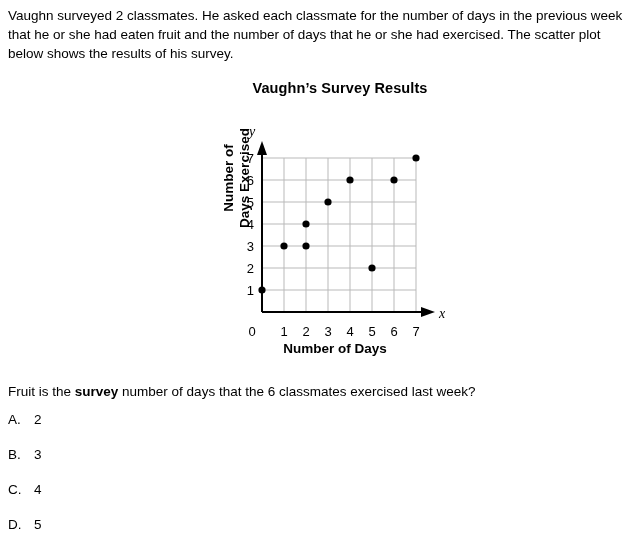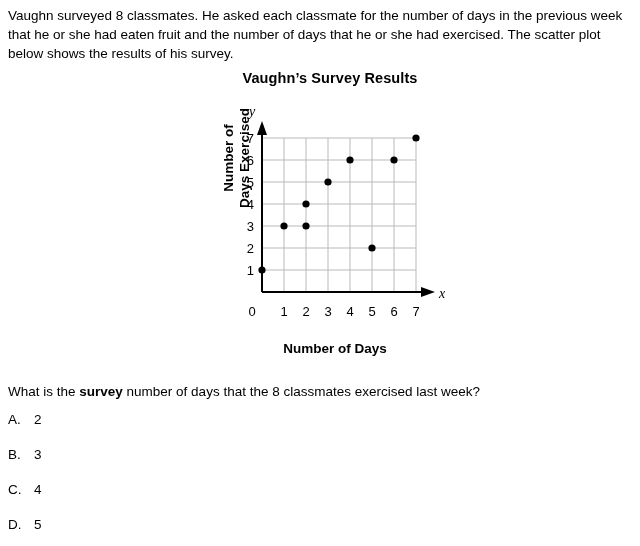--- a/index.html
+++ b/index.html
@@ -29,21 +29,21 @@
     left: 180px;
     top: 70px;
     width: 300px;
     height: 285px;
   }
   .chart-title {
     text-align: center;
     font-size: 14.5px;
     font-weight: bold;
     letter-spacing: 0.1px;
-    margin: 0;
+    margin: 10px;
     padding: 0 0 4px 0;
     width: 300px;
   }
   .plot-wrap {
     position: relative;
     width: 300px;
     height: 250px;
   }
   
   .ylabel {
@@ -61,21 +61,20 @@
   .ylabel span { display: block; }
   .xlabel {
     position: absolute;
     left: 40px;
     top: 230px;
     width: 230px;
     text-align: center;
     font-size: 13.5px;
     font-weight: bold;
     line-height: 17px;
-    margin-top: 20px;
   }
   .xlabel span { display: block; }
   svg.plot {
     position: absolute;
     left: 40px;
     top: 0;
     width: 240px;
     height: 235px;
   }
   .question {
@@ -103,21 +102,21 @@
     width: 26px;
     flex: 0 0 26px;
   }
   .choice .ctext {
     flex: 1 1 auto;
   }
 </style>
 </head>
 <body>
 
-<div class="stem">Vaughn surveyed 8 classmates. He asked each classmate for the number of days in the previous week that he or she had eaten fruit and the number of days that he or she had exercised. The scatter plot below shows the results of his survey.</div>
+<div class="stem">Vaughn surveyed 2 classmates. He asked each classmate for the number of days in the previous week that he or she had eaten fruit and the number of days that he or she had exercised. The scatter plot below shows the results of his survey.</div>
 
 <div class="chart-block">
   <div class="chart-title">Vaughn’s Survey Results</div>
 
   <div class="plot-wrap">
     <div class="ylabel">
       <span>Number of</span>
       <span>Days Exercised</span>
     </div>
 
@@ -187,21 +186,21 @@
         </g>
     </svg>
 
     <div class="xlabel">
       <span>Number of Days</span>
     </div>
   </div>
 </div>
 
 <div class="question">
-  <span>What is the </span><b>survey</b><span> number of days that the 8 classmates exercised last week?</span>
+  <span>Fruit is the </span><b>survey</b><span> number of days that the 6 classmates exercised last week?</span>
 </div>
 
 <div class="choices">
   <div class="choice">
     <span class="letter">A.</span>
     <span class="ctext">2</span>
   </div>
   <div class="choice">
     <span class="letter">B.</span>
     <span class="ctext">3</span>

